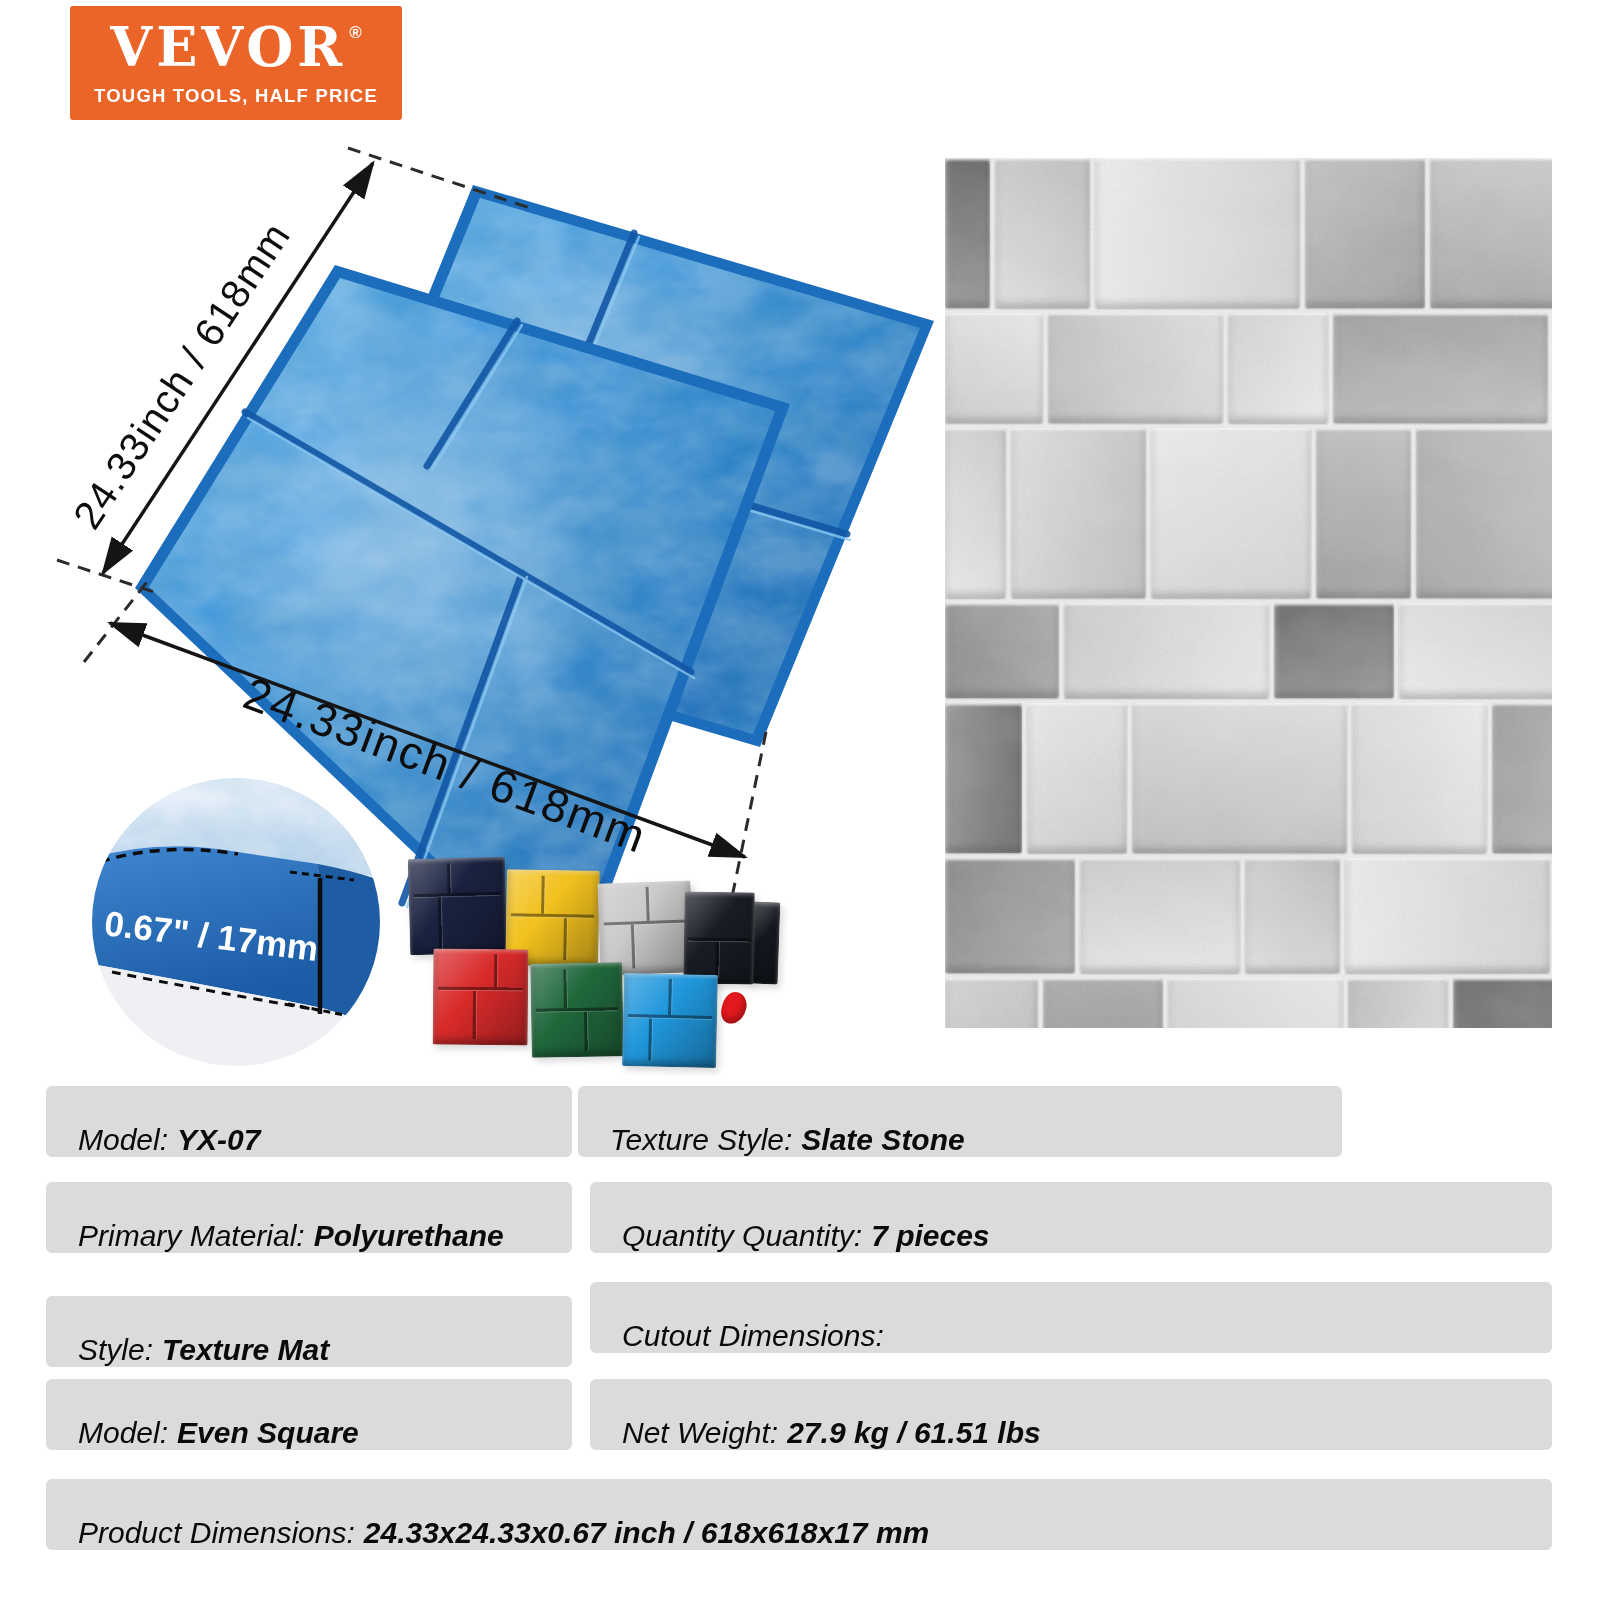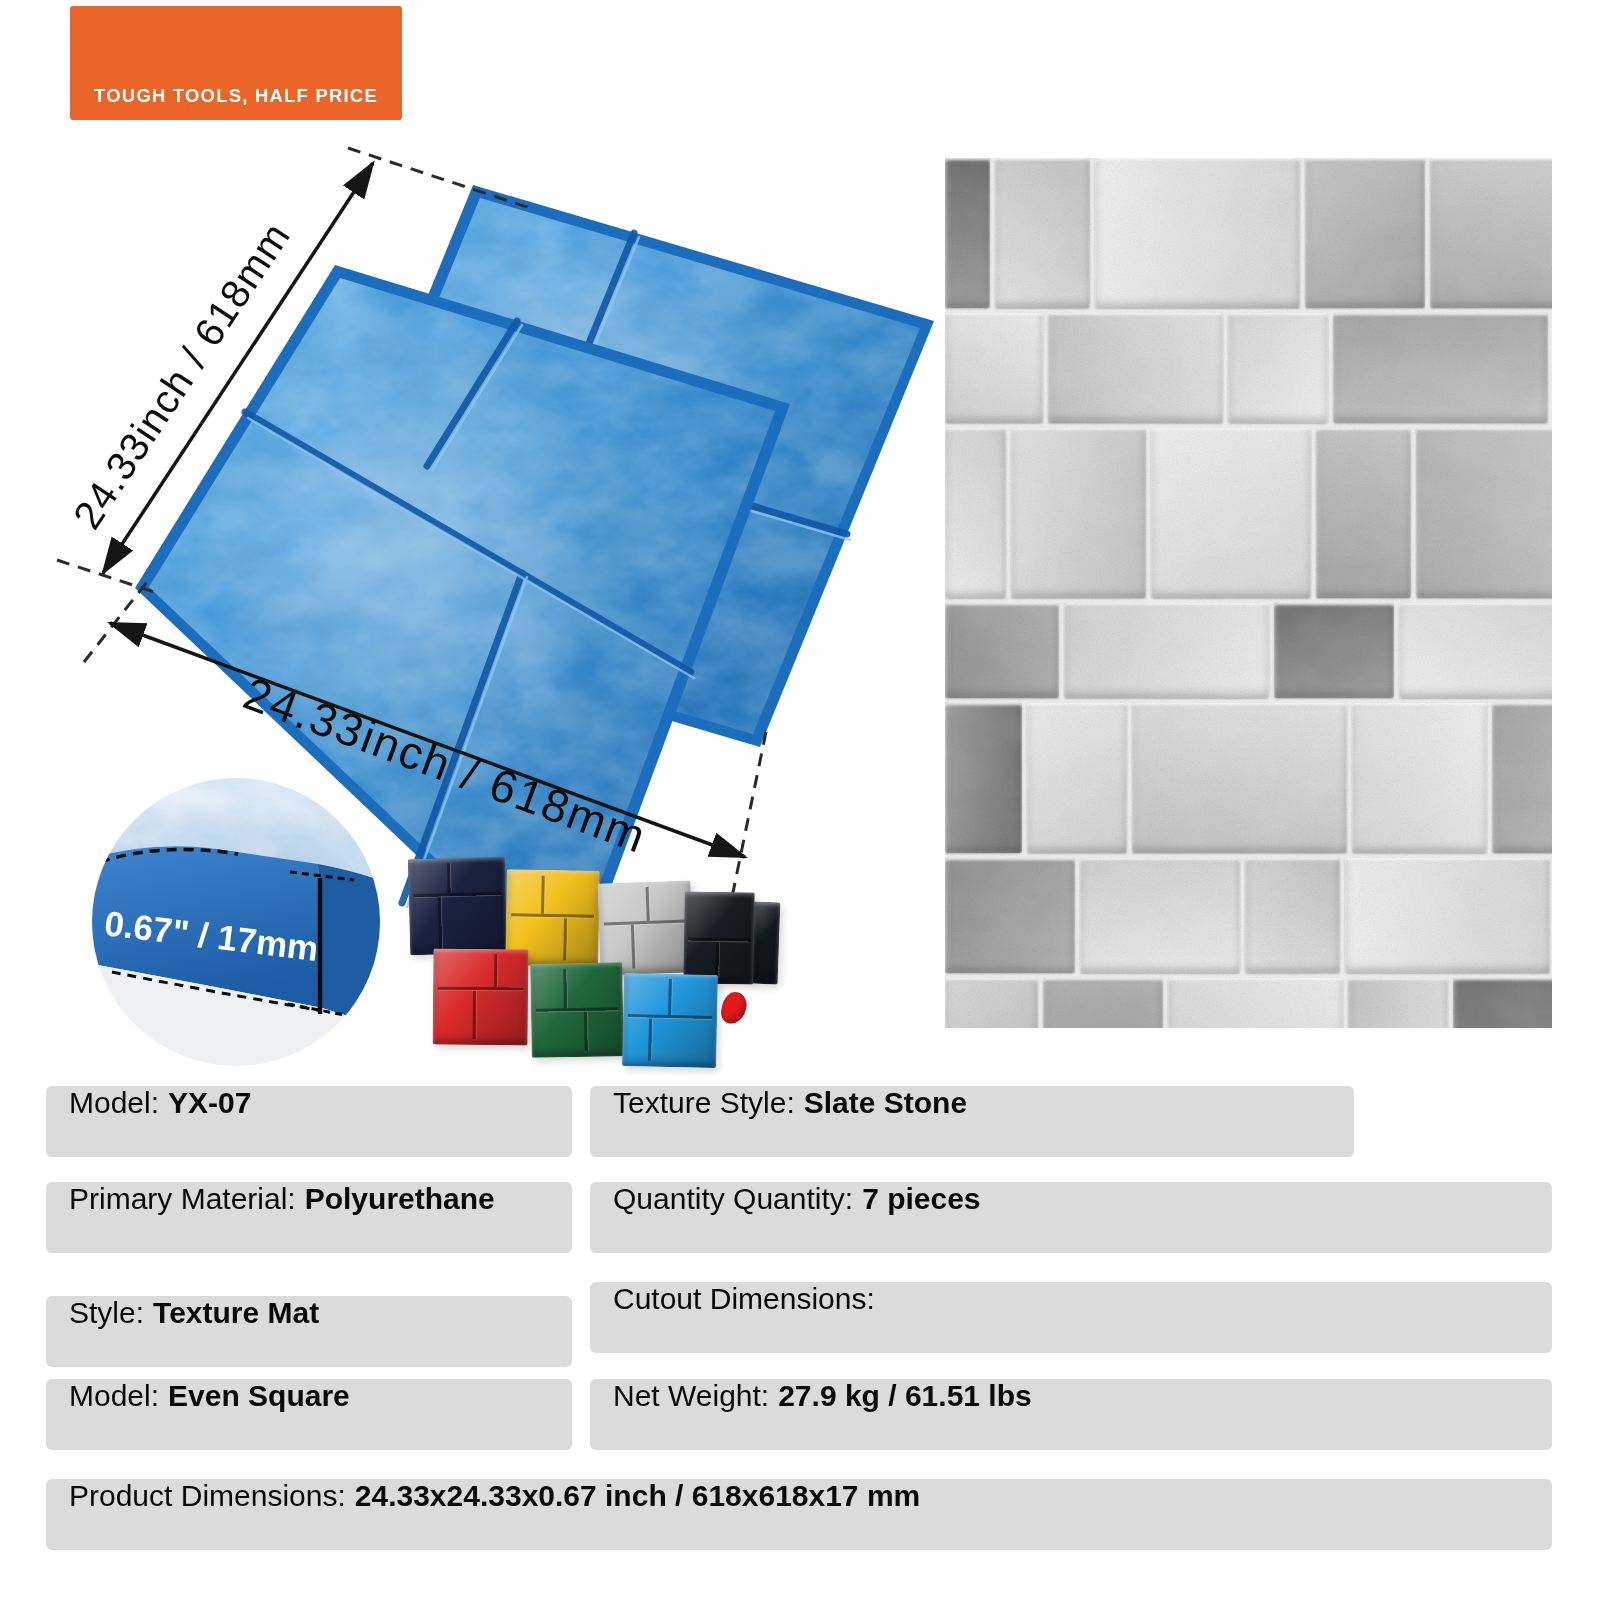--- a/index.html
+++ b/index.html
@@ -40,37 +40,40 @@
          background:#f0f0f0;overflow:hidden;}
   .stone-row{display:flex;gap:5px;margin-bottom:5px;}
   .stone-tile{flex:0 0 auto;height:100%;border-radius:3px;
         box-shadow:inset 0 2px 3px rgba(255,255,255,.85),inset 0 -4px 9px rgba(0,0,0,.24),inset 3px 0 5px rgba(255,255,255,.3),0 1px 2px rgba(0,0,0,.25);}
   .stone .noise{position:absolute;inset:0;width:100%;height:100%;}
   .noise-mul{mix-blend-mode:multiply;opacity:.22;}
   .noise-scr{mix-blend-mode:screen;opacity:.14;}
 
   
   .spec{position:absolute;height:71px;background:#dbdbdb;border-radius:6px;
-        display:flex;align-items:flex-start;padding-left:23px;box-sizing:border-box;
-        font-size:30px;color:#0a0a0a;white-space:nowrap;}
+        display:flex;align-items:flex-end;padding-left:32px;box-sizing:border-box;
+        font-size:30px;color:#0a0a0a;white-space:nowrap;font-style:italic;}
   .spec b{margin-left:9px;font-weight:700;}
   #s1{left:46px; top:1086px;width:526px;}
-  #s2{left:590px;top:1086px;width:764px;}
+  #s2{left:578px;top:1086px;width:764px;}
   #s3{left:46px; top:1182px;width:526px;}
   #s4{left:590px;top:1182px;width:962px;}
   #s5{left:46px; top:1282px;width:526px;margin-top:14px;}
   #s6{left:590px;top:1282px;width:962px;}
   #s7{left:46px; top:1379px;width:526px;}
   #s8{left:590px;top:1379px;width:962px;}
   #s9{left:46px; top:1479px;width:1506px;}
 </style>
 </head>
 <body>
 
 <div class="logo" style="background: rgb(235, 100, 40);">
+  <div class="brand-row">
+    <span class="brand">VEVOR</span><span class="reg">®</span>
+  </div>
   <div class="tagline">TOUGH TOOLS, HALF PRICE</div>
 </div>
 
 <svg class="diagram" width="1600" height="1600" viewBox="0 0 1600 1600">
   <defs>
     <linearGradient id="gmat" x1="0" y1="0" x2="1" y2="1">
       <stop offset="0" stop-color="#66B7ED"></stop>
       <stop offset="0.3" stop-color="#3794DE"></stop>
       <stop offset="0.55" stop-color="#2581CC"></stop>
       <stop offset="0.8" stop-color="#1A6BB8"></stop>

